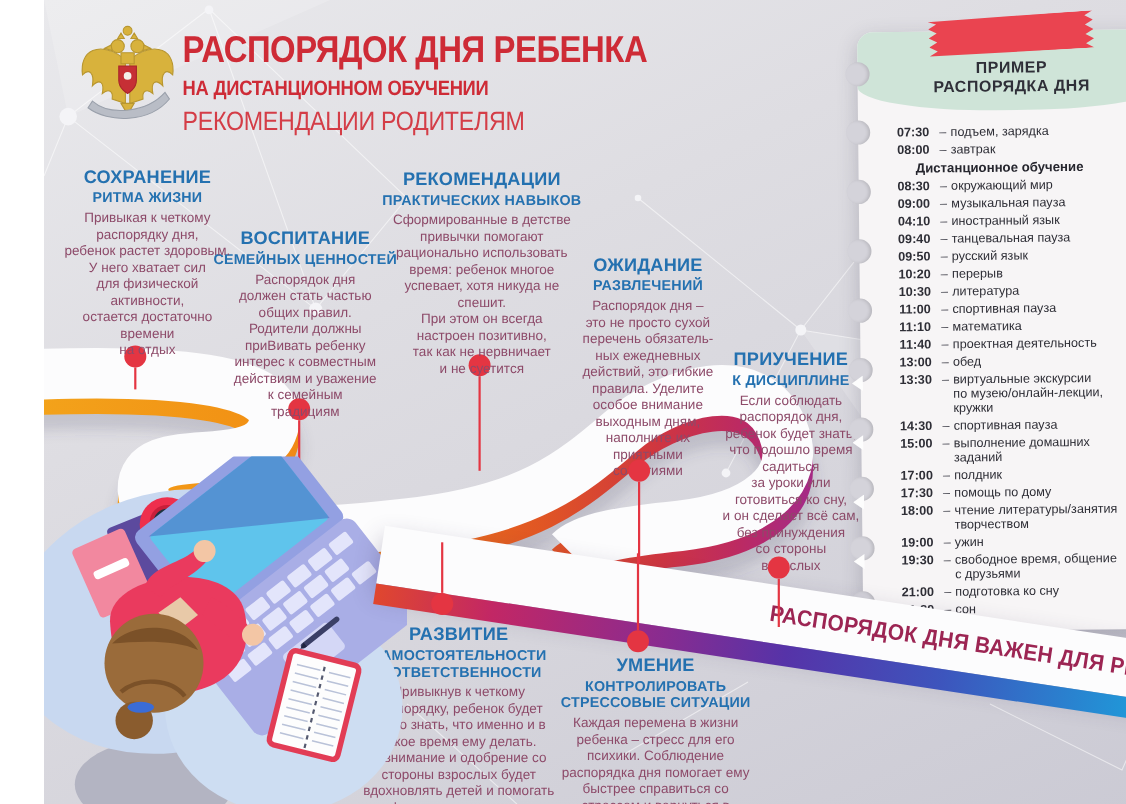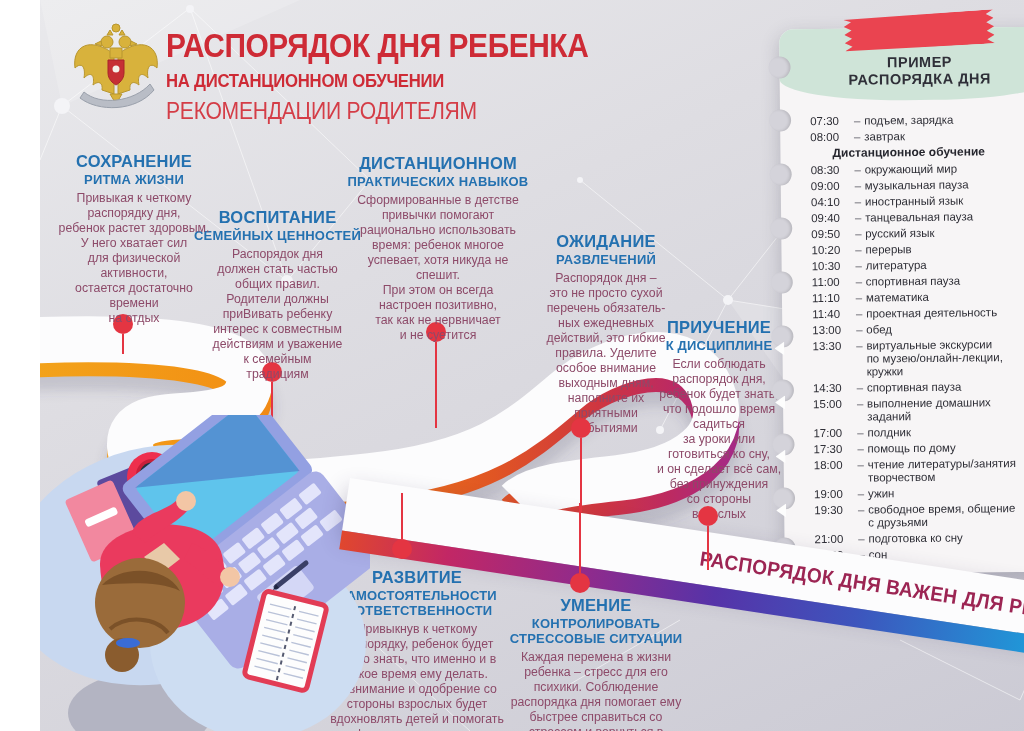--- a/index.html
+++ b/index.html
@@ -47,21 +47,21 @@
   #tape{position:absolute;left:65px;top:-14px;width:150px;height:34px;background:#ea4450;
     transform:rotate(-3deg);z-index:2;
     clip-path:polygon(0% 4%,100% 0%,95% 12%,100% 25%,95% 37%,100% 50%,95% 62%,100% 75%,95% 87%,100% 100%,0% 96%,5% 84%,0% 72%,5% 60%,0% 48%,5% 36%,0% 24%,5% 12%);}
   .hole{position:absolute;left:-11px;width:22px;height:22px;border-radius:50%;
     background:#d4d3da;box-shadow:inset -2px 0 3px rgba(0,0,0,.12);}
   .nub{position:absolute;left:-8px;width:10px;height:14px;background:#fdfdfd;
     clip-path:polygon(100% 0,0 50%,100% 100%);}
   #rows{padding:14px 10px 0 30px;}
   .srow{display:grid;grid-template-columns:40px 14px 1fr;margin-bottom:3px;
     font-size:11.5px;line-height:13px;color:#2e2e36;}
-  .stime{font-weight:normal;}
+  .stime{font-weight:bold;text-align:center;}
   .sdash{text-align:center;color:#55555e;}
   .sact{white-space:pre-line;}
   .sheading{font-weight:bold;font-size:12px;color:#26262e;margin:3px 0 4px 22px;line-height:13px;}
 
   
   #band{left:310px;top:478px;width:900px;height:80px;z-index:7;
     transform:rotate(8.6deg);transform-origin:0 0;}
   #band .white{height:53px;background:#fcfcfd;box-shadow:0 10px 22px rgba(60,50,90,.30);}
   #band .grad{height:19px;background:linear-gradient(90deg,#e0472e 0%,#c22765 12%,#8e2b8d 28%,#5633a8 42%,#3d55bd 58%,#1f9ad9 78%,#52d2f0 100%);}
   #banner-text{position:absolute;left:358px;top:15px;font-weight:bold;font-size:20.5px;
@@ -162,34 +162,34 @@
 распорядку дня,
 ребенок растет здоровым.
 У него хватает сил
 для физической
 активности,
 остается достаточно
 времени
 на отдых</div>
   </div>
   <div class="tip" style="left:305px;top:154px;width:186px;">
-    <div class="tip-main">ДИСТАНЦИОННОМ</div>
+    <div class="tip-main">РЕКОМЕНДАЦИИ</div>
     <div class="tip-sub">ПРАКТИЧЕСКИХ НАВЫКОВ</div>
     <div class="tip-body">Сформированные в детстве
 привычки помогают
 рационально использовать
 время: ребенок многое
 успевает, хотя никуда не
 спешит.
 При этом он всегда
 настроен позитивно,
 так как не нервничает
 и не суетится</div>
   </div>
-  <div class="tip" style="left:490px;top:232px;width:152px;">
+  <div class="tip" style="left:473px;top:232px;width:152px;">
     <div class="tip-main">ОЖИДАНИЕ</div>
     <div class="tip-sub">РАЗВЛЕЧЕНИЙ</div>
     <div class="tip-body">Распорядок дня –
 это не просто сухой
 перечень обязатель-
 ных ежедневных
 действий, это гибкие
 правила. Уделите
 особое внимание
 выходным дням,

